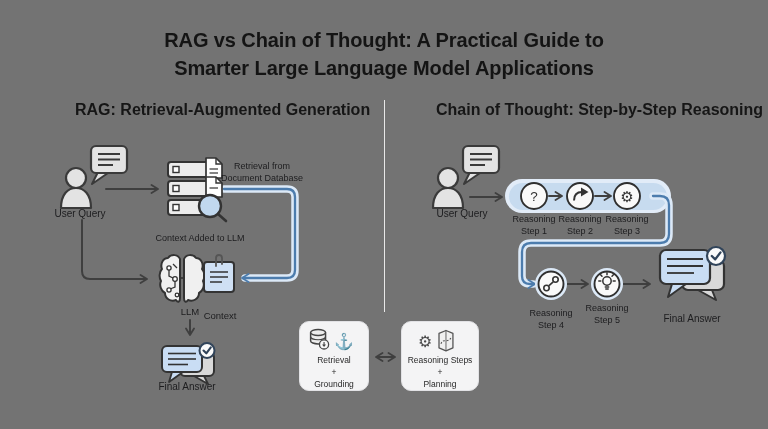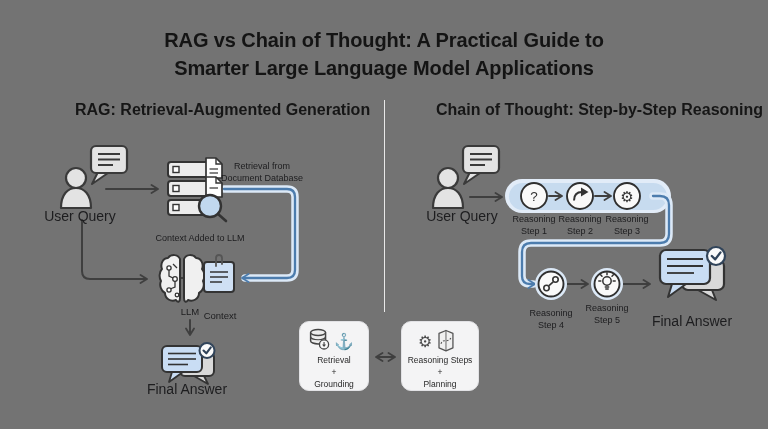--- a/index.html
+++ b/index.html
@@ -8,21 +8,21 @@
   #title{position:absolute;left:50%;top:26px;transform:translateX(-50%);width:478px;
          text-align:center;font-size:20px;font-weight:700;letter-spacing:-0.1px;
          line-height:1.42;color:#141414;z-index:3;}
   .hdr{position:absolute;font-size:16px;font-weight:700;color:#161616;z-index:3;white-space:nowrap;}
   #hdr-left{left:75px;top:101px;}
   #hdr-right{left:428px;top:101px;margin-left:8px;}
   #divider{position:absolute;left:384px;top:100px;width:1px;height:212px;background:#e8e8e8;z-index:0;}
   .lbl{position:absolute;transform:translateX(-50%);text-align:center;font-size:9px;
        line-height:1.32;color:#1d1d1f;z-index:3;}
   .nowrap{white-space:nowrap;}
-  .sm{font-size:14px;}
+  .sm{font-size:10px;}
   #overlay{position:absolute;left:0;top:0;z-index:2;pointer-events:none;}
   .cmp-box{position:absolute;background:#f4f4f5;border:1px solid #e2e2e5;border-radius:10px;
            box-sizing:border-box;display:flex;flex-direction:column;align-items:center;
            padding-top:5px;z-index:1;}
   #box-rag{left:299px;top:321px;width:70px;height:70px;}
   #box-cot{left:401px;top:321px;width:78px;height:70px;}
   .cmp-text{font-size:8.5px;line-height:1.3;text-align:right;color:#2a2a2a;margin-top:1px;}
 </style>
 </head>
 <body>

